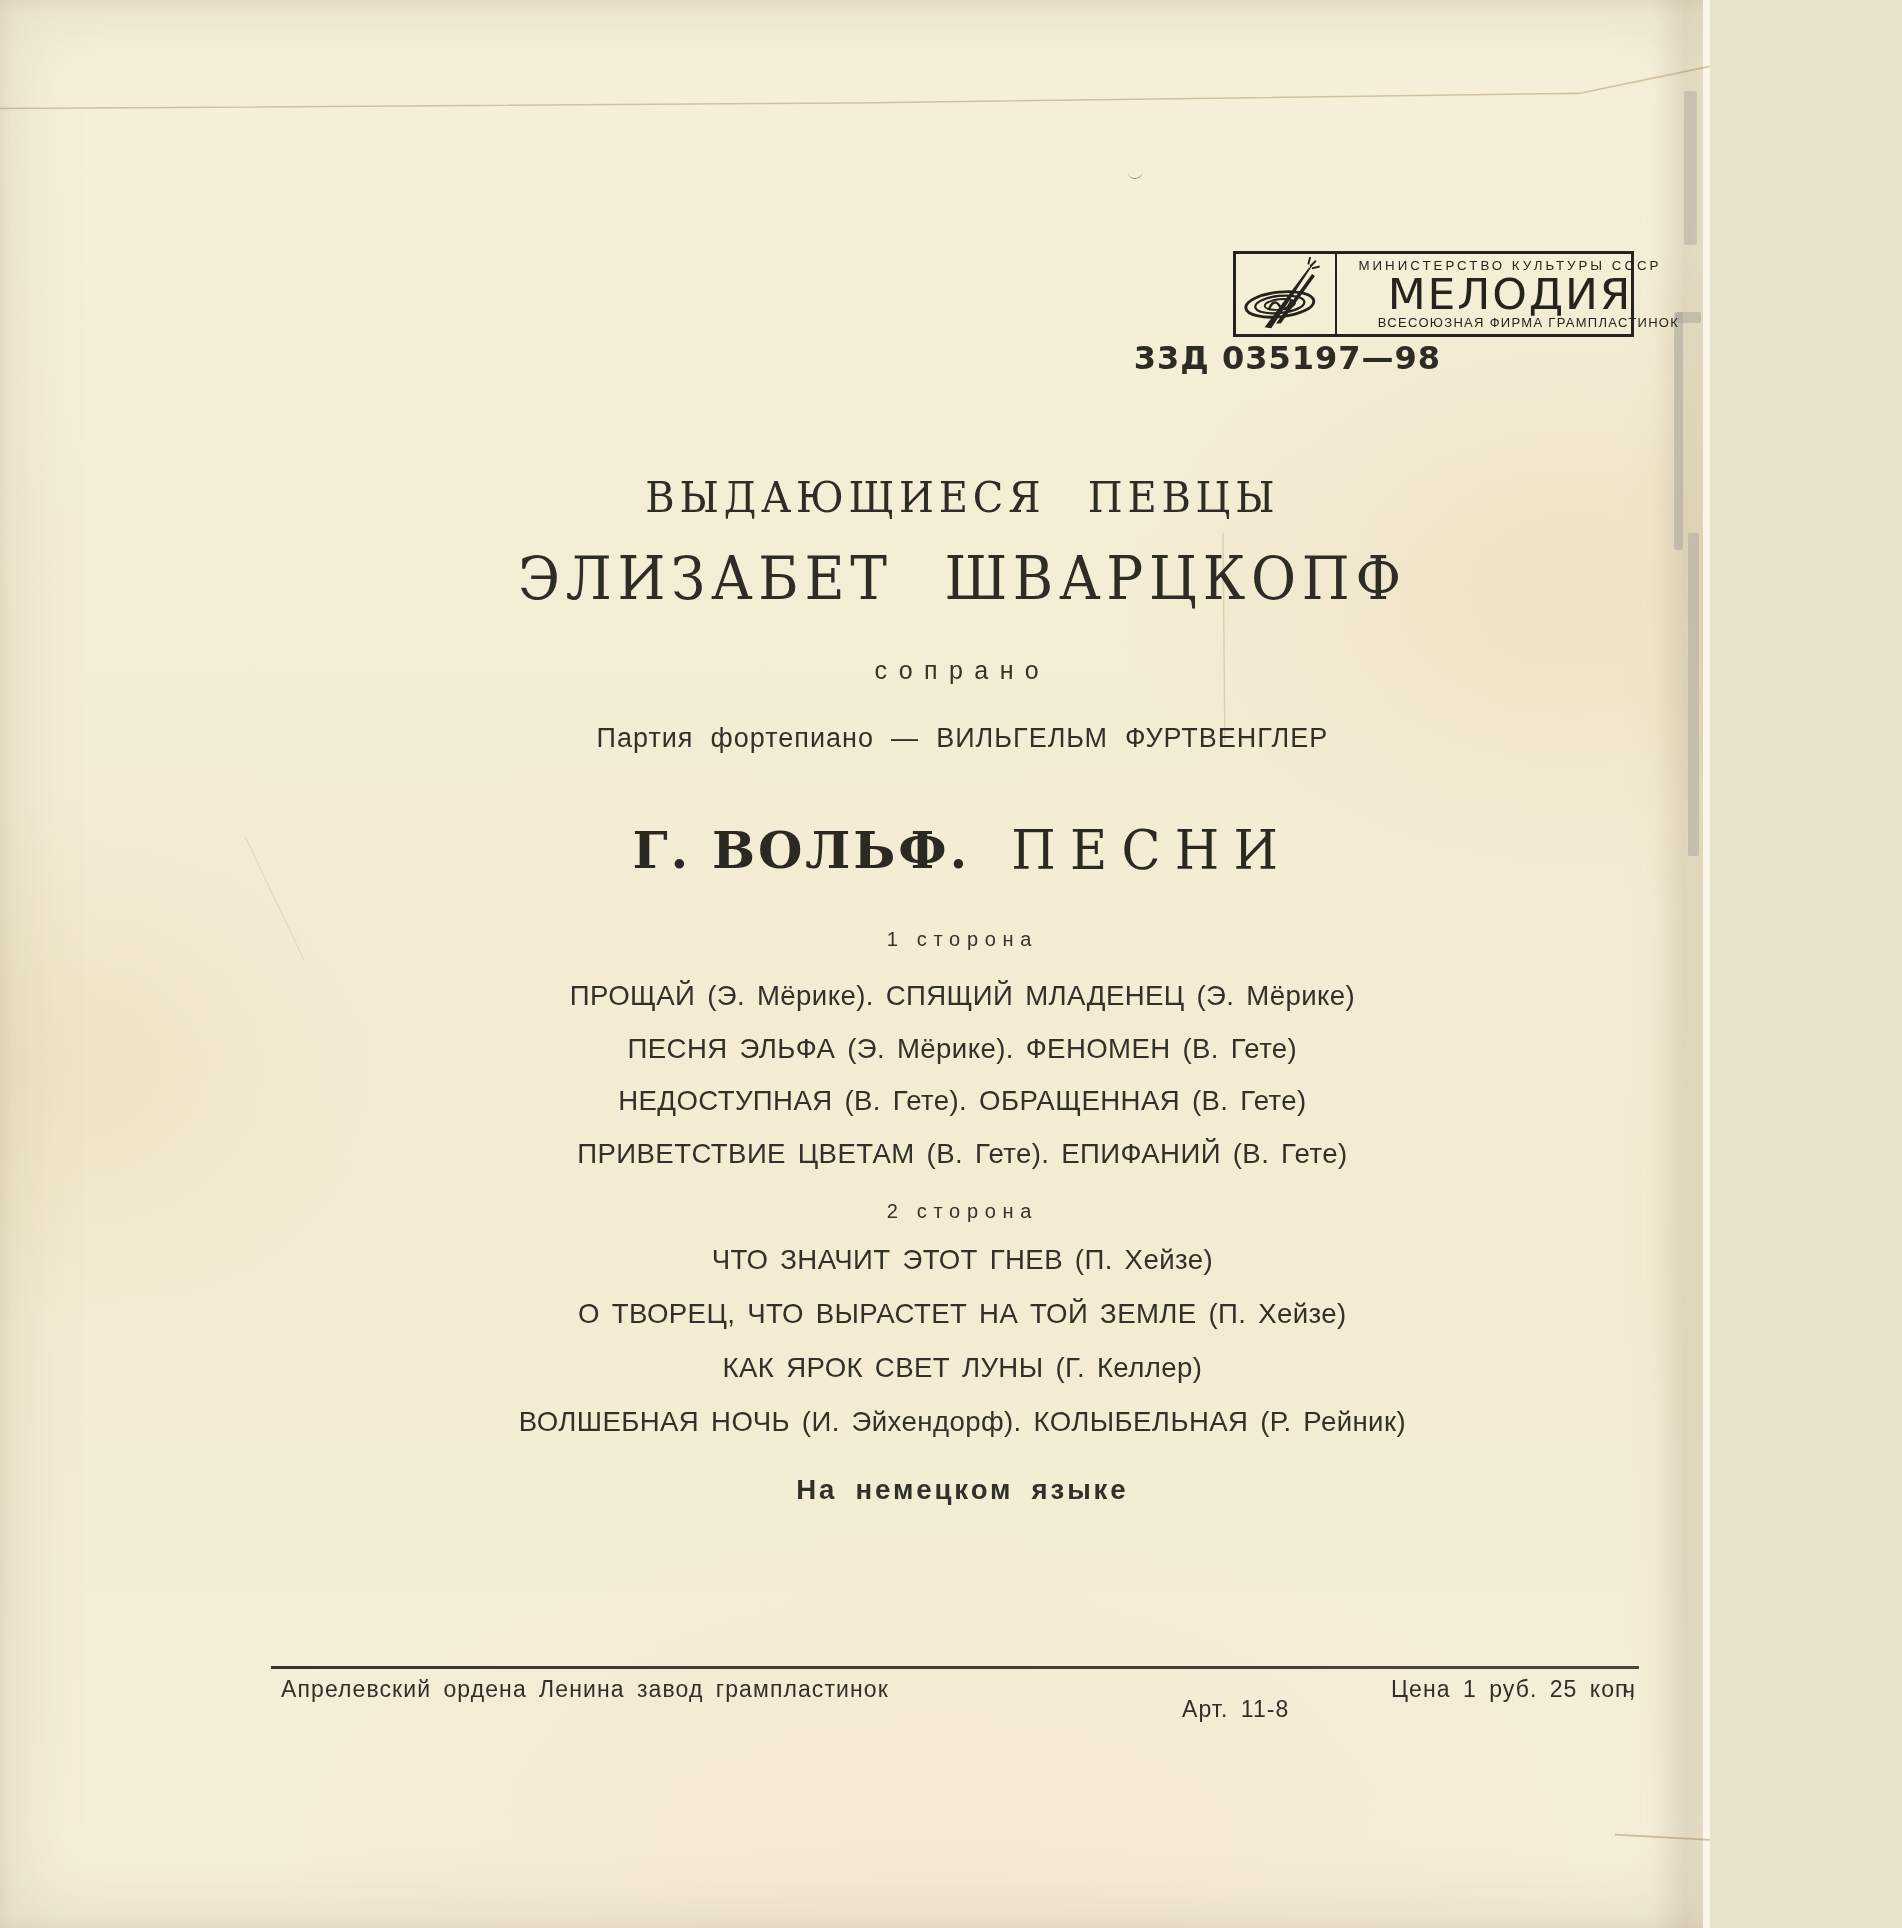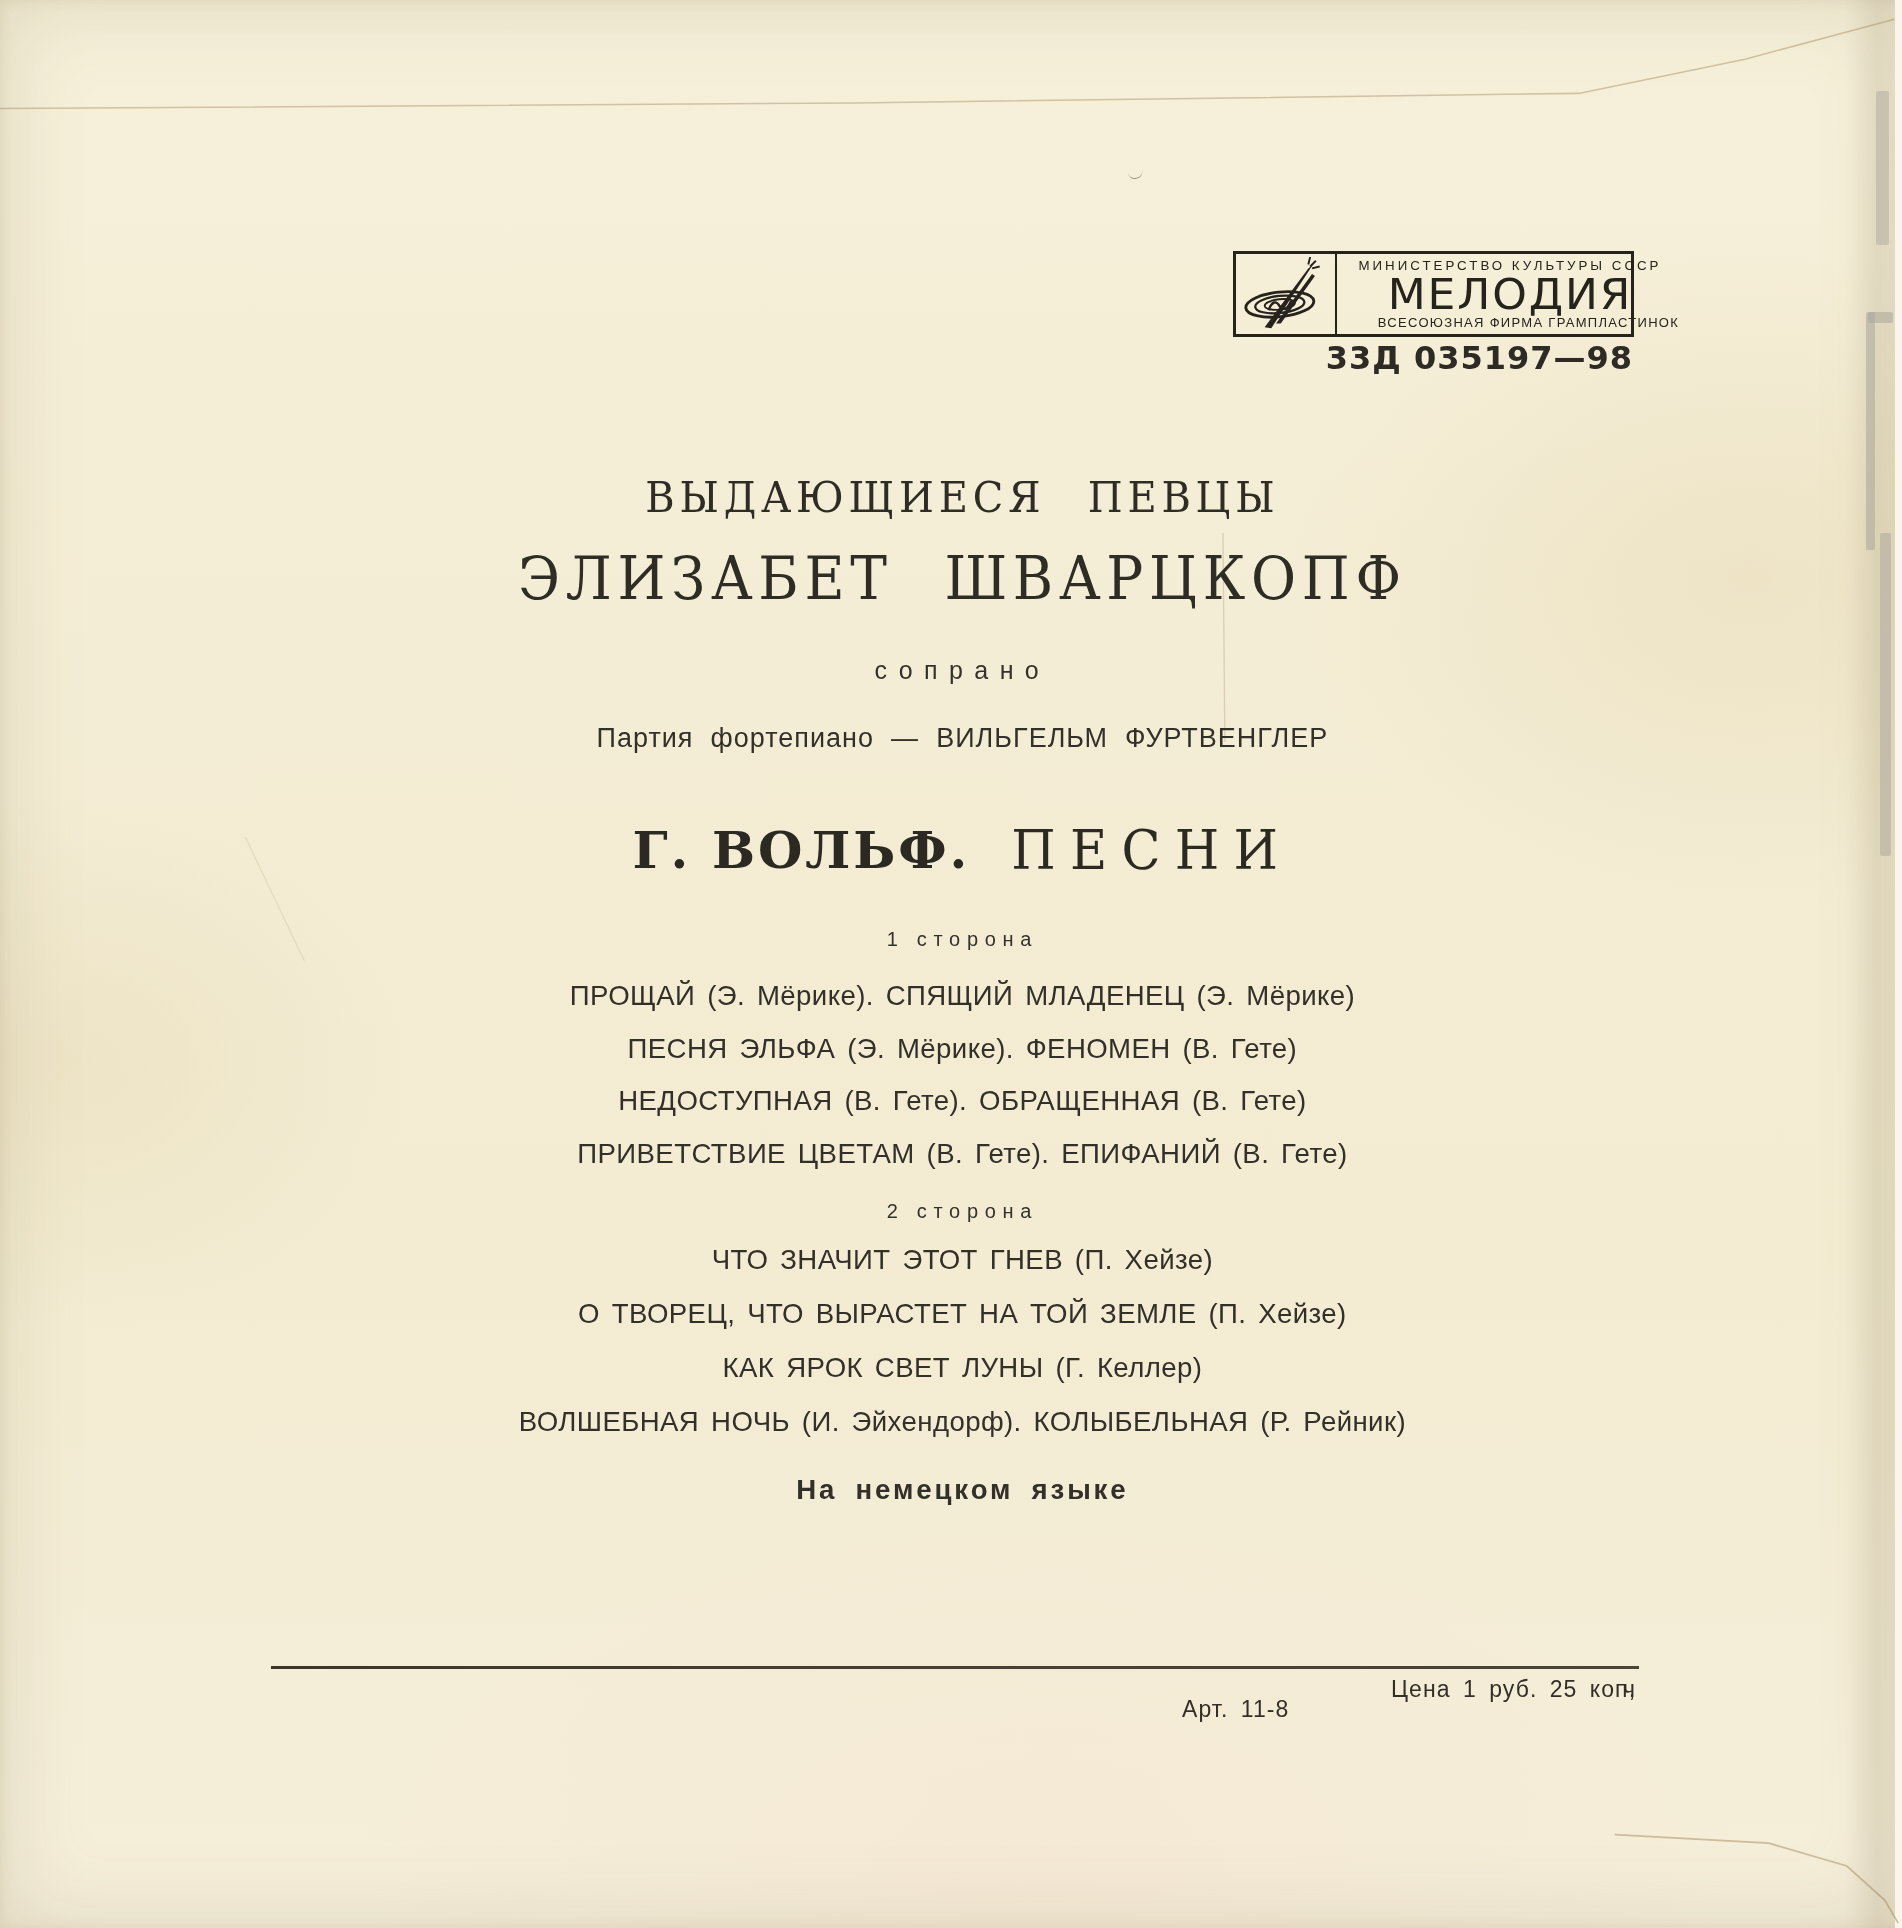--- a/index.html
+++ b/index.html
@@ -2,21 +2,21 @@
 <html style="font-size:15px"><head>
 <meta charset="utf-8">
 <style>
   html,body{margin:0;padding:0;}
   body{
     width:1902px;height:1929px;overflow:hidden;
     font-family:"Liberation Sans", sans-serif;
     background:#e9e2cc;
   }
   .sleeve{
-    position:relative;width:1902px;height:1929px;overflow:hidden;
+    position:relative;width:1710px;height:1929px;overflow:hidden;
     background:
       radial-gradient(1141px 571px at 55% 96%, rgba(244,225,205,0.35), rgba(244,225,205,0) 60%),
       radial-gradient(666px 476px at 92% 30%, rgba(222,204,160,0.30), rgba(222,204,160,0) 70%),
       radial-gradient(476px 380px at 4% 55%, rgba(220,202,160,0.25), rgba(220,202,160,0) 70%),
       linear-gradient(180deg,#f6f0da 0%,#f4edd5 35%,#f3ecd2 65%,#f5eeda 100%);
     box-shadow:inset 0 0 86px rgba(124,104,62,0.18), inset 0 0 13.3px rgba(124,104,62,0.12);
   }
   
   .edge-right{
     position:absolute;top:0;right:0;width:57px;height:100%;
@@ -135,18 +135,19 @@
     <div class="side-label side-2">2 сторона</div>
     <div class="track t5">ЧТО ЗНАЧИТ ЭТОТ ГНЕВ (П. Хейзе)</div>
     <div class="track t6">О ТВОРЕЦ, ЧТО ВЫРАСТЕТ НА ТОЙ ЗЕМЛЕ (П. Хейзе)</div>
     <div class="track t7">КАК ЯРОК СВЕТ ЛУНЫ (Г. Келлер)</div>
     <div class="track t8">ВОЛШЕБНАЯ НОЧЬ (И. Эйхендорф). КОЛЫБЕЛЬНАЯ (Р. Рейник)</div>
 
     <div class="language">На немецком языке</div>
   </div>
 
   <div class="footer-line"></div>
+  <div class="footer-text plant">Апрелевский ордена Ленина завод грампластинок</div>
   <div class="footer-text art-no">Арт. 11-8</div>
   <div class="footer-text price">Цена 1 руб. 25 коп,</div>
   <div class="footer-text mark-ch">ч</div>
 
 </div>
 
 
 </body></html>

